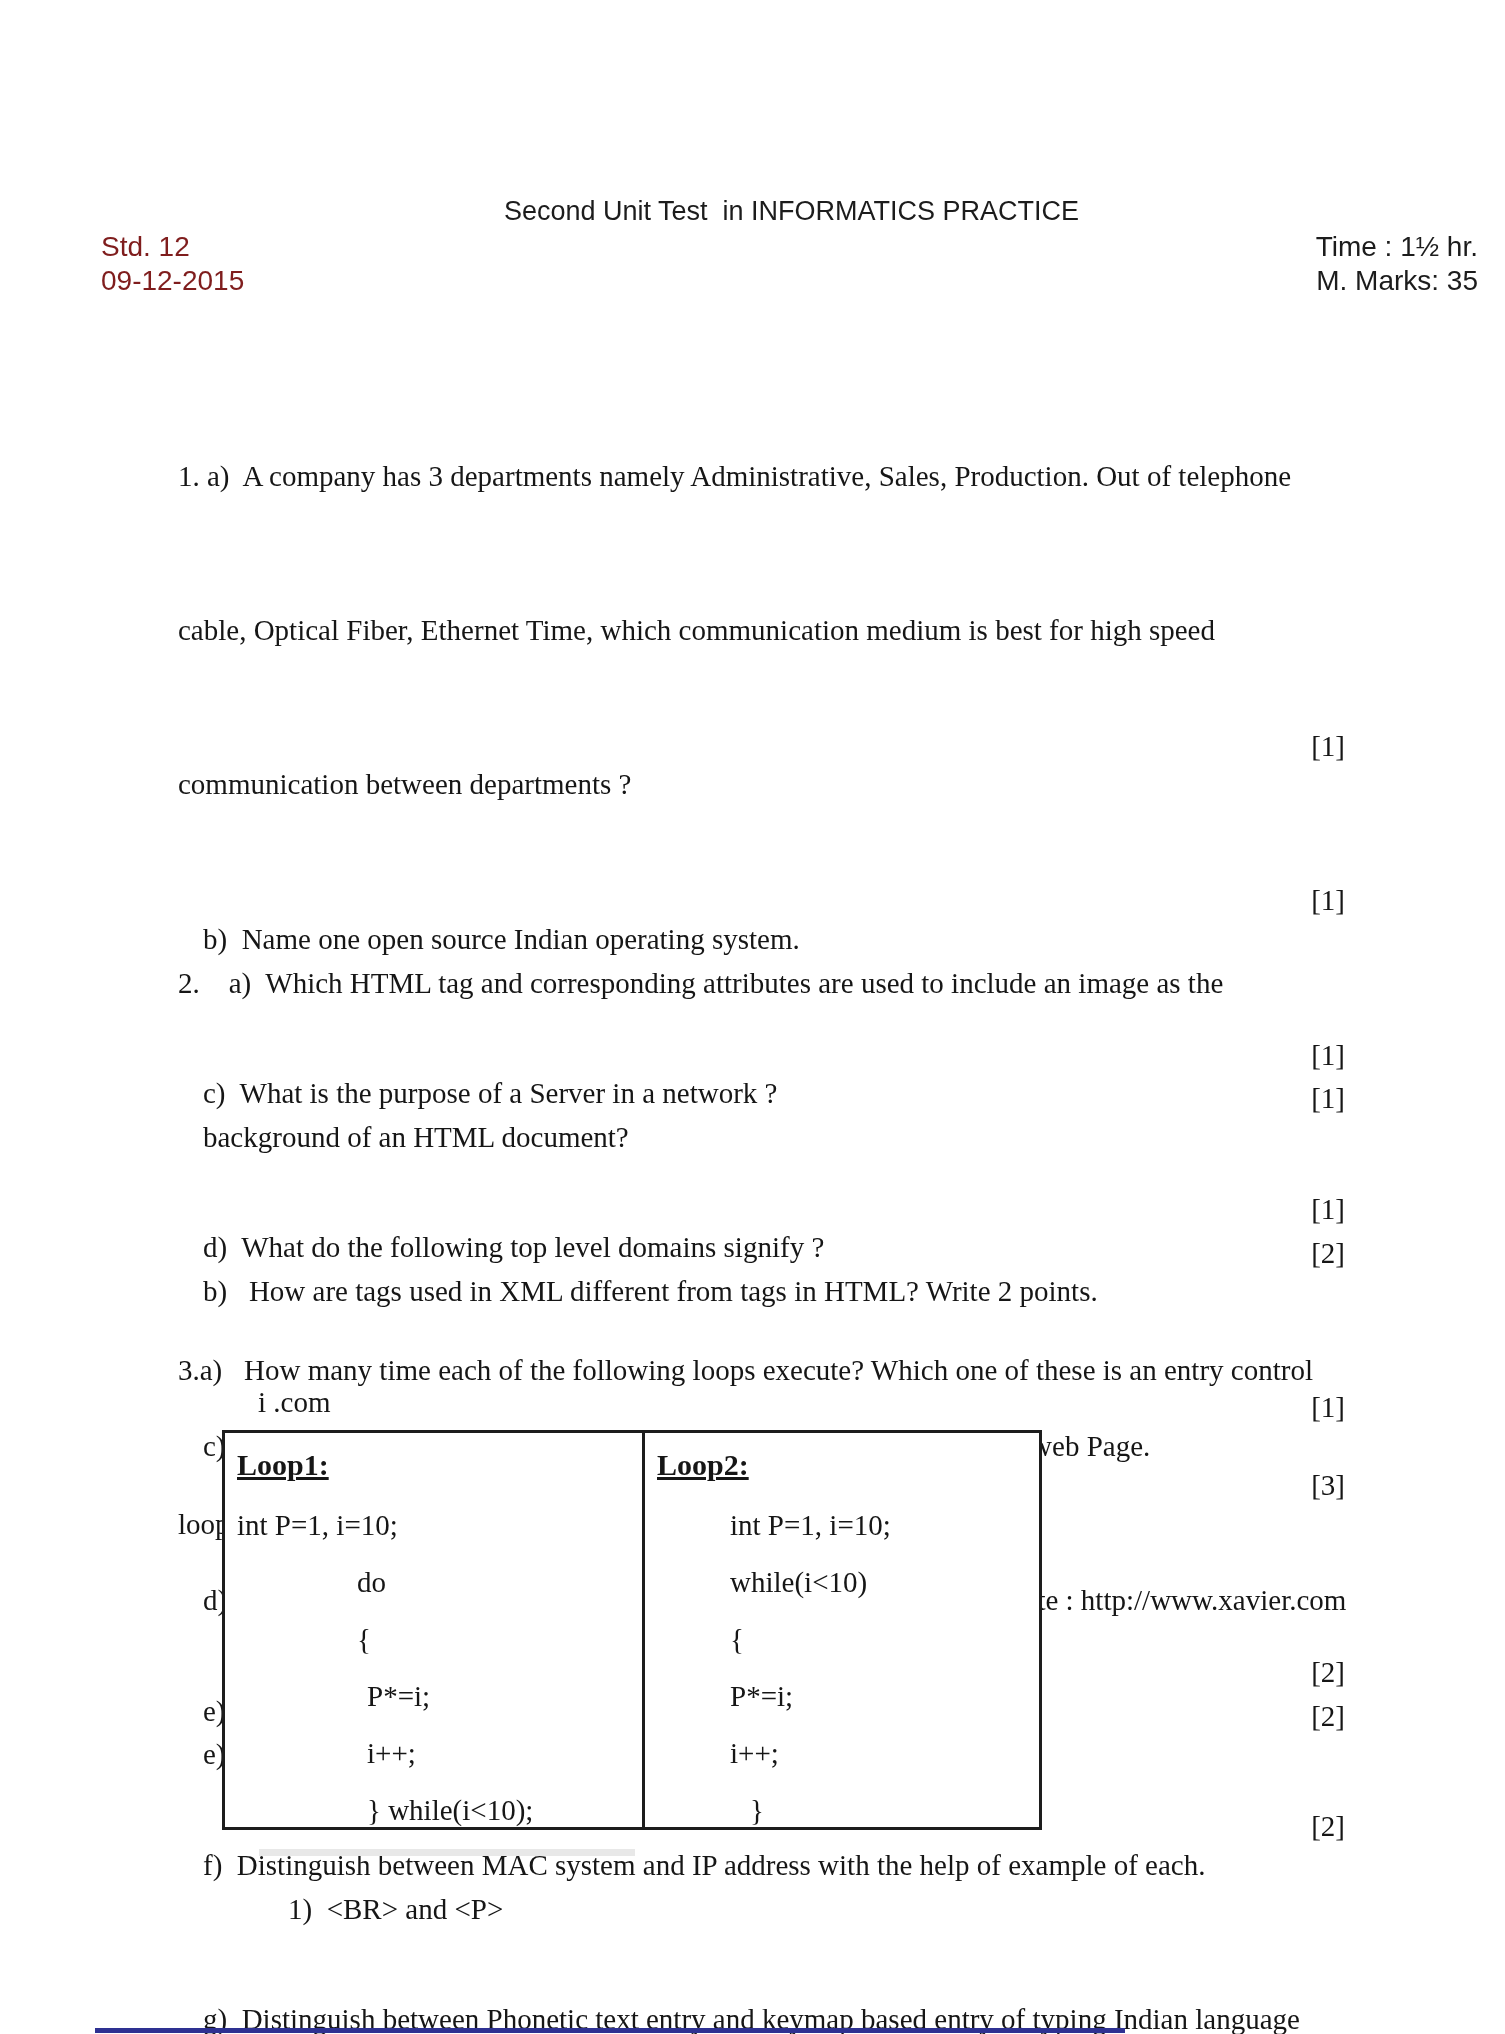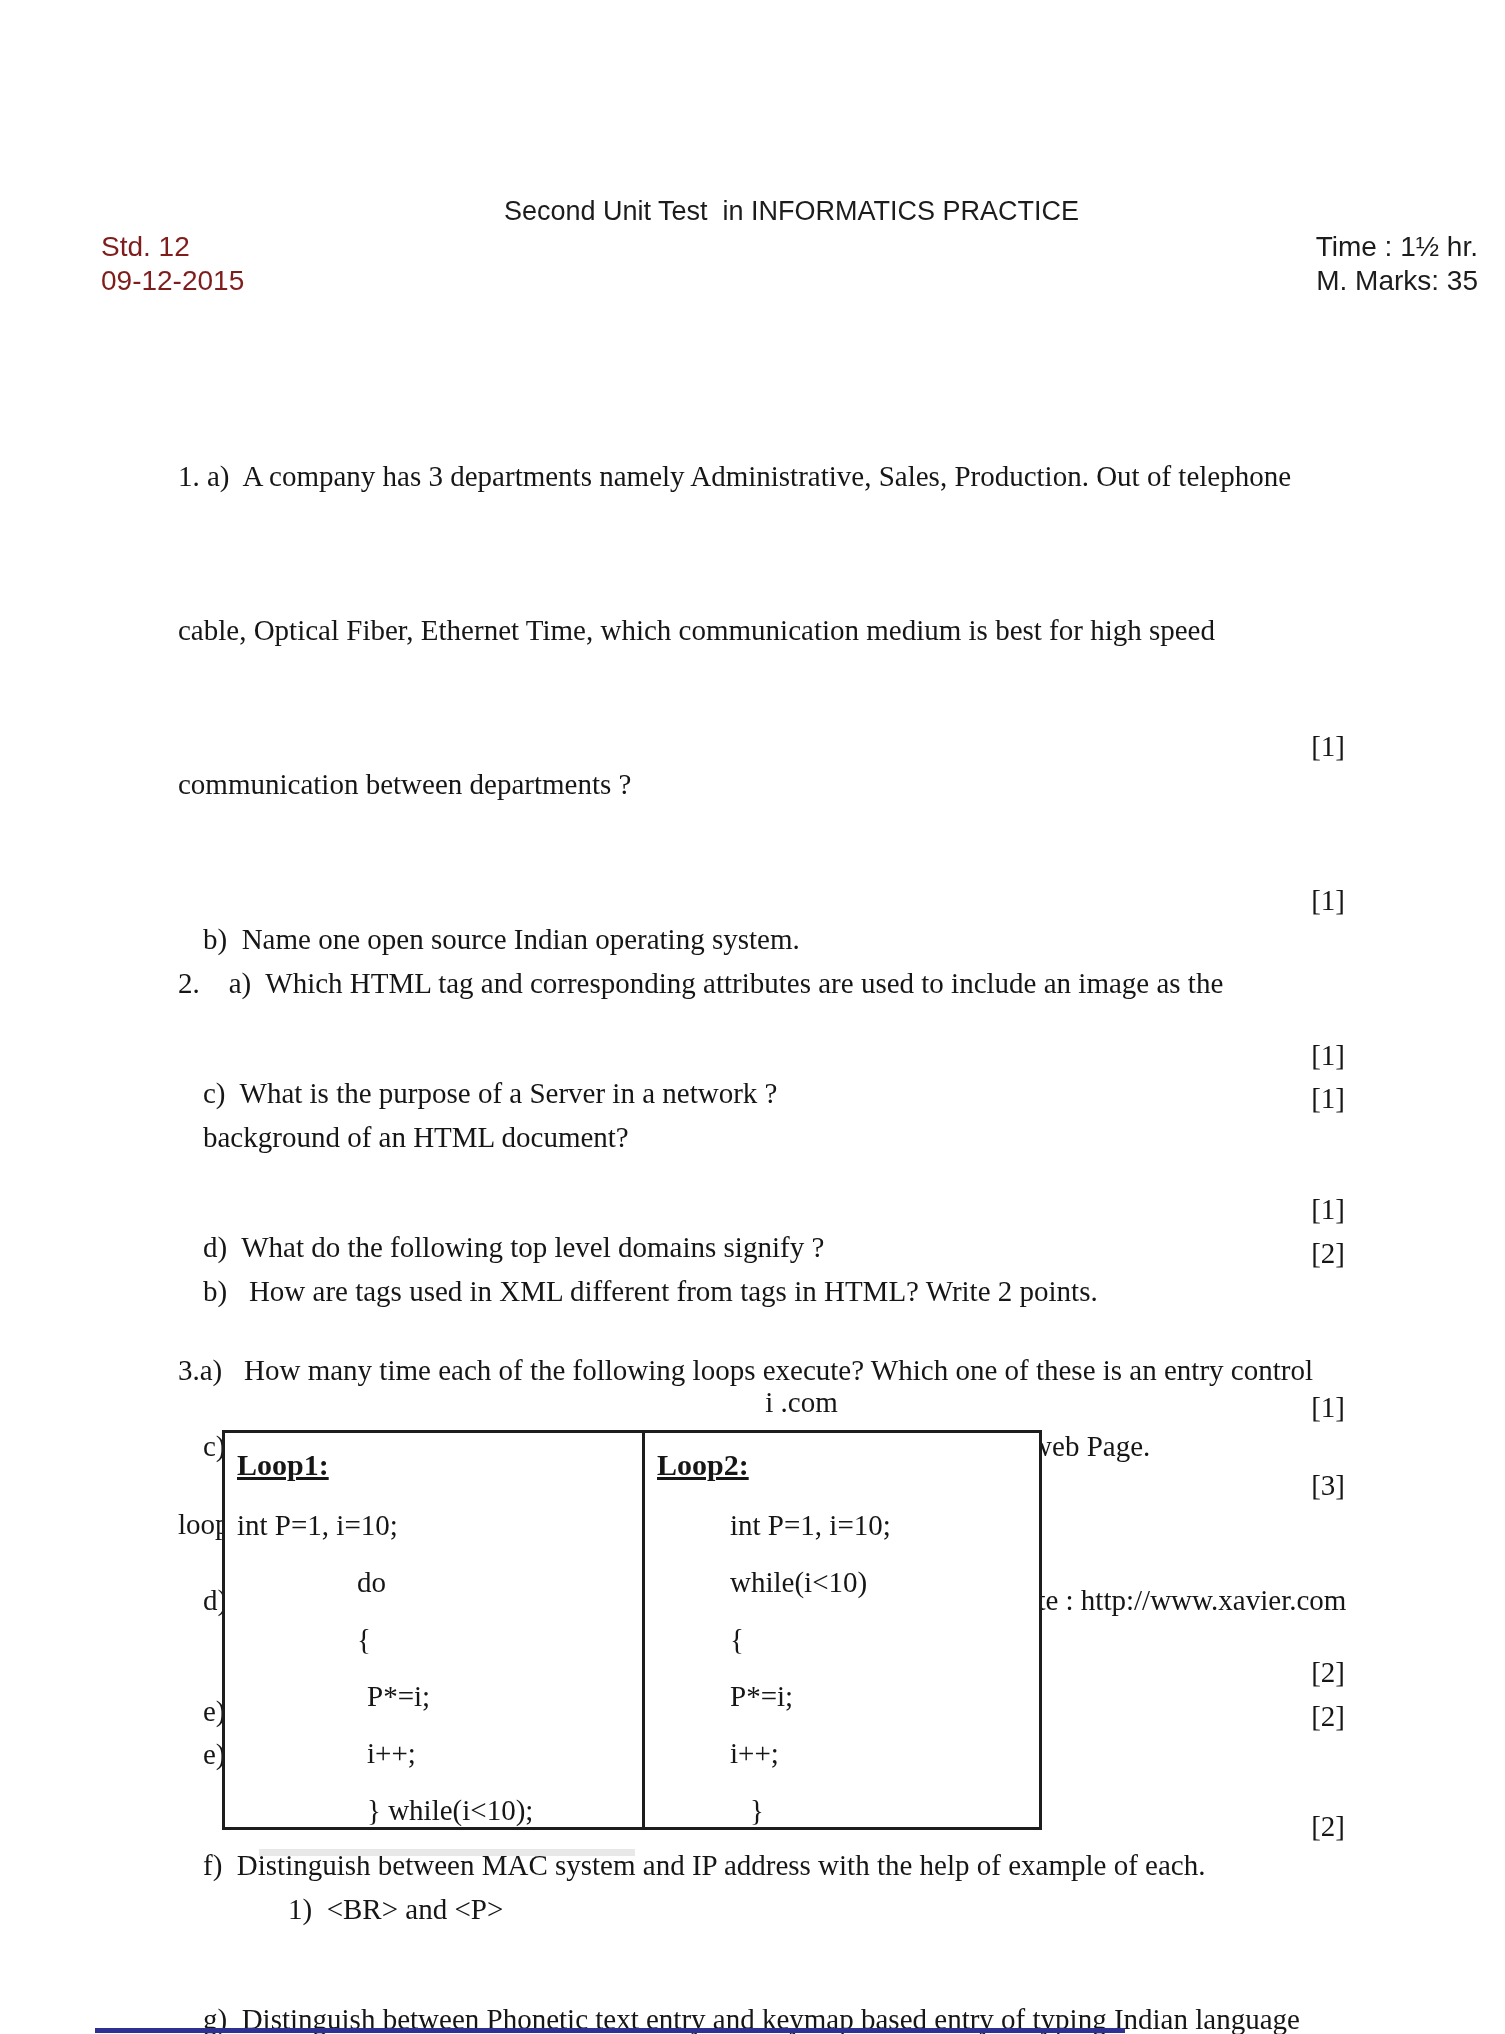--- a/index.html
+++ b/index.html
@@ -33,21 +33,21 @@
   
   .qblock {
     position:absolute; left:120px; width:1225px;
     font-size:29px; line-height:38.6px;
   }
   .qblock.q1 { top:418px; }
   .qblock.q2 { top:925px; }
   .qblock.q3 { top:1312px; }
   .qline { position:relative; white-space:pre; }
   .qline.ind1 { padding-left:25px; }
-  .qline.ind2 { padding-left:80px;text-align:center; }
+  .qline.ind2 { padding-left:80px; }
   .qline.ind3 { padding-left:110px; }
   .qline .mark { position:absolute; right:0; top:0; }
   
   .loop-table {
     position:absolute; left:222px; top:1430px;
     width:820px; height:400px;
     border:3px solid #1d1d1d;
     box-sizing:border-box;
     display:flex;
     background:#ffffff;

